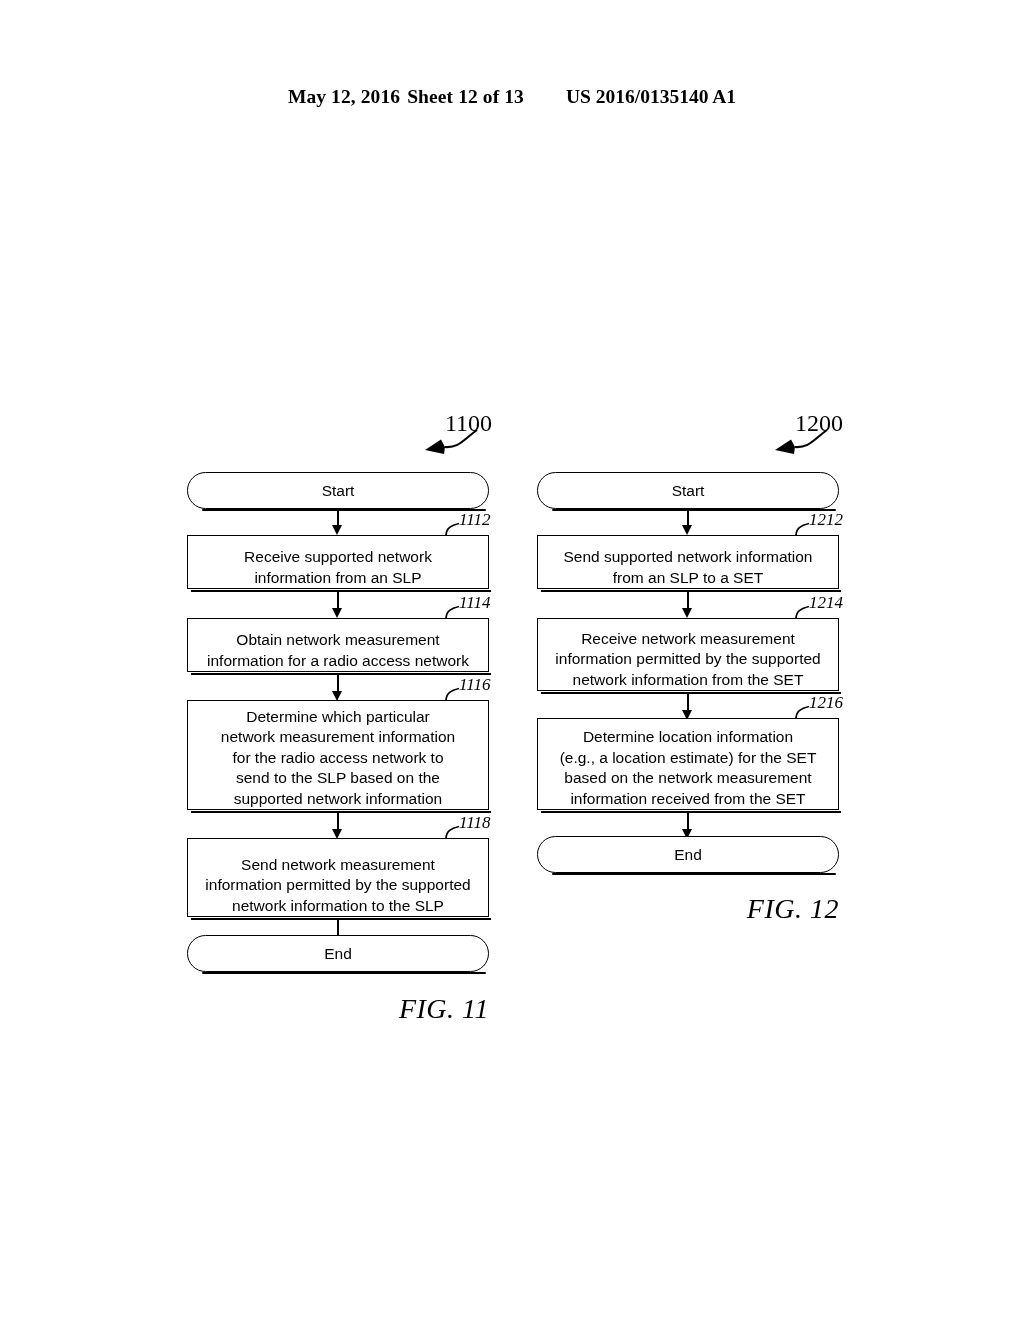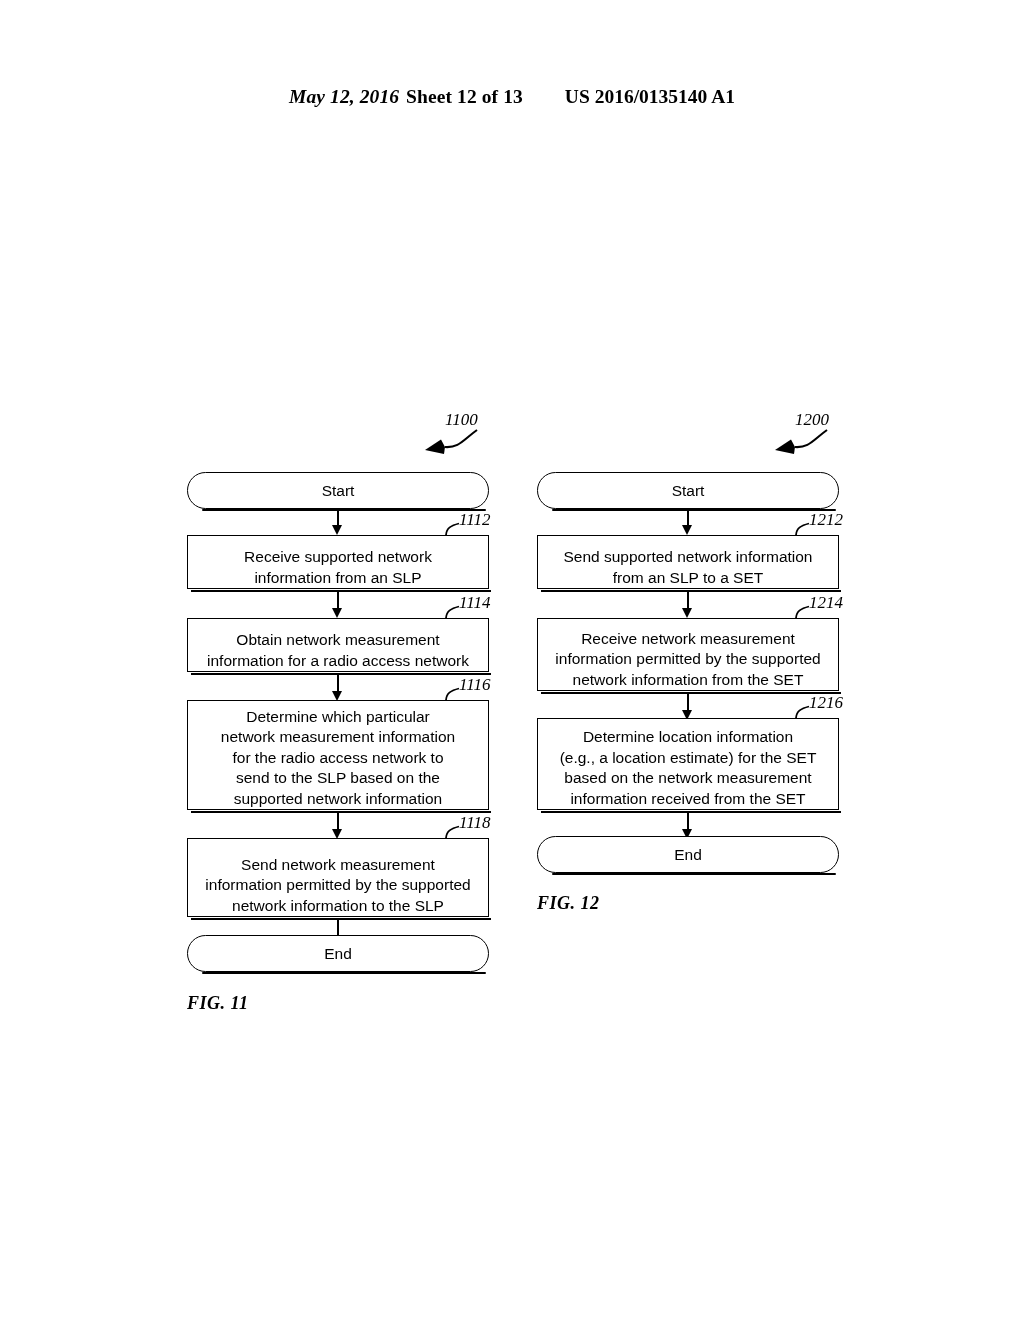--- a/index.html
+++ b/index.html
@@ -26,21 +26,21 @@
     display: flex;
     justify-content: center;
     align-items: baseline;
     font-family: "Liberation Serif", serif;
     font-weight: bold;
     font-size: 19.5px;
     letter-spacing: 0.1px;
     white-space: nowrap;
   }
   #page-header .h-pub   { margin-right: 42px; }
-  #page-header .h-date  { margin-right: 7px; font-style: italic; }
+  #page-header .h-date  { margin-right: 7px; }
   #page-header .h-sheet { margin-right: 42px; }
   #page-header .h-pat   { letter-spacing: 0px; text-align: right; }
 
   
   .figure {
     position: absolute;
   }
   #figure-11 { left: 187px; top: 410px; width: 304px; }
   #figure-12 { left: 537px; top: 410px; width: 304px; }
 
@@ -132,36 +132,35 @@
     overflow: visible;
   }
 
   
   .callout {
     position: absolute;
   }
   .callout .num {
     position: absolute;
     font-family: "Liberation Serif", serif;
-    font-style: italic;
-    font-size: 17px;
+    font-size: 24px;
     white-space: nowrap;
   }
   .callout svg { position: absolute; overflow: visible; }
 
   
   .fig-caption {
     position: absolute;
     width: 302px;
     left: 0;
-    text-align: left;
+    text-align: right;
     font-family: "Liberation Serif", serif;
     font-style: italic;
-    font-weight: bold;
-    font-size: 18px;
+    font-weight: normal;
+    font-size: 28px;
     letter-spacing: 0.5px;
   }
 </style>
 </head>
 <body>
 
 <div id="page-header">
   <span class="h-date">May 12, 2016</span>
   <span class="h-sheet">Sheet 12 of 13</span>
   <span class="h-pat">US 2016/0135140 A1</span>

